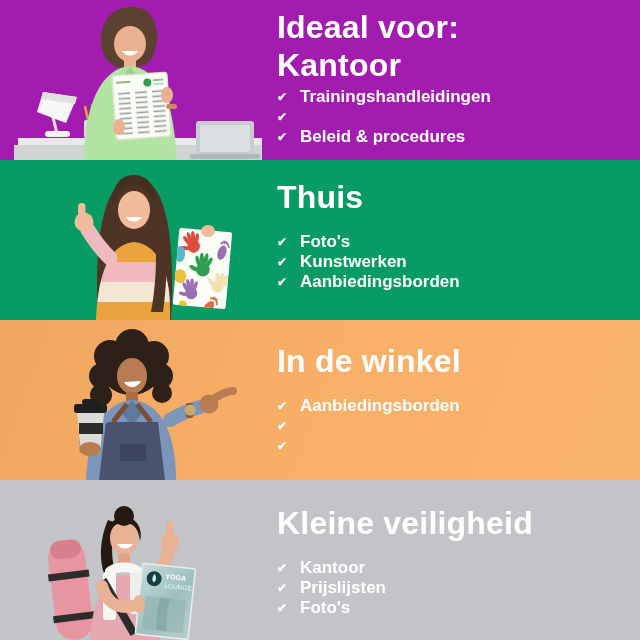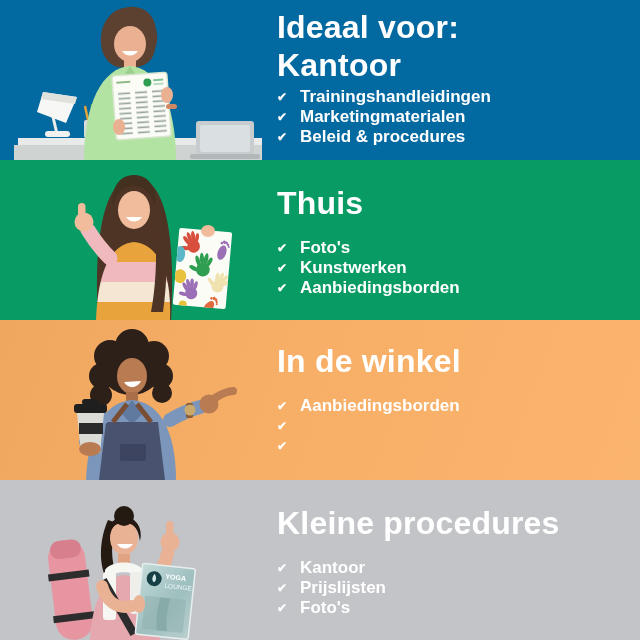--- a/index.html
+++ b/index.html
@@ -19,41 +19,41 @@
   }
   .main-title {
     margin: 8px 0 0 0;
     font-size: 32px; font-weight: 700; line-height: 38px; letter-spacing: 0.2px;
   }
   .heading {
     margin: 0;
     font-size: 32px; font-weight: 700; line-height: 38px; letter-spacing: 0.2px;
   }
   .band-1 .heading { margin-top: 0; }
-  .band-2 .heading { margin-top: 24px; }
+  .band-2 .heading { margin-top: 18px; }
   .band-3 .heading { margin-top: 22px; }
   .band-4 .heading { margin-top: 24px; }
   ul.checklist {
     list-style: none; margin: 0; padding: 0;
     font-size: 17px; font-weight: 700; line-height: 20px;
   }
   .band-1 ul.checklist { margin-top: 3px; }
   .band-2 ul.checklist, .band-3 ul.checklist, .band-4 ul.checklist { margin-top: 16px; }
   ul.checklist li { display: flex; align-items: center; }
   .chk {
     width: 15px; flex: none; font-size: 12px; line-height: 20px;
     margin-right: 8px; text-align: left;
   }
 </style>
 </head>
 <body>
 
 <div class="poster">
 
-  <section class="band band-1" style="background: #0369a1; text-decoration: underline;">
+  <section class="band band-1" style="background: #a21caf; text-decoration: underline;">
     <div class="photo" title="vrouw-met-gelamineerd-document-aan-bureau">
       <svg viewBox="0 0 262 160" width="262" height="160">
         <defs>
           <pattern id="doclines" width="17" height="5" patternUnits="userSpaceOnUse">
             <rect width="12" height="1.7" y="1.5" fill="#9aa5a0"></rect>
           </pattern>
         </defs>
 
         <rect x="18" y="138" width="244" height="7" fill="#e7eae9"></rect>
         <rect x="14" y="145" width="248" height="15" fill="#cfd4d3"></rect>
@@ -102,21 +102,20 @@
     <div class="text-col">
       <h1 class="main-title">Ideaal voor:</h1>
       <h2 class="heading">Kantoor</h2>
       <ul class="checklist">
         <li>
           <span class="chk">✔</span>
           <span>Trainingshandleidingen</span>
         </li>
         <li>
           <span class="chk">✔</span>
-          <span>Marketingmaterialen</span>
         </li>
         <li>
           <span class="chk">✔</span>
           <span>Beleid &amp; procedures</span>
         </li>
       </ul>
     </div>
   </section>
 
   <section class="band band-2" style="background: rgb(8, 155, 100);">
@@ -309,21 +308,21 @@
           <text x="163" y="108" font-size="6.5" fill="#eef6f5" font-family="Liberation Sans, sans-serif">LOUNGE</text>
           <rect x="145" y="118" width="41" height="33" fill="#8fb0ae" opacity="0.55"></rect>
           <path d="M160 118 C158 130 158 142 160 151 L170 151 C168 140 168 128 170 118 Z" fill="#7da2a0" opacity="0.6"></path>
         </g>
 
         <path d="M102 106 C106 120 116 130 132 126" stroke="#eab294" stroke-width="12" fill="none" stroke-linecap="round"></path>
         <ellipse cx="139" cy="124" rx="6" ry="9" fill="#eab294"></ellipse>
       </svg>
     </div>
     <div class="text-col">
-      <h2 class="heading">Kleine procedures</h2>
+      <h2 class="heading">Kleine veiligheid</h2>
       <ul class="checklist">
         <li>
           <span class="chk">✔</span>
           <span>Kantoor</span>
         </li>
         <li>
           <span class="chk">✔</span>
           <span>Prijslijsten</span>
         </li>
         <li>

